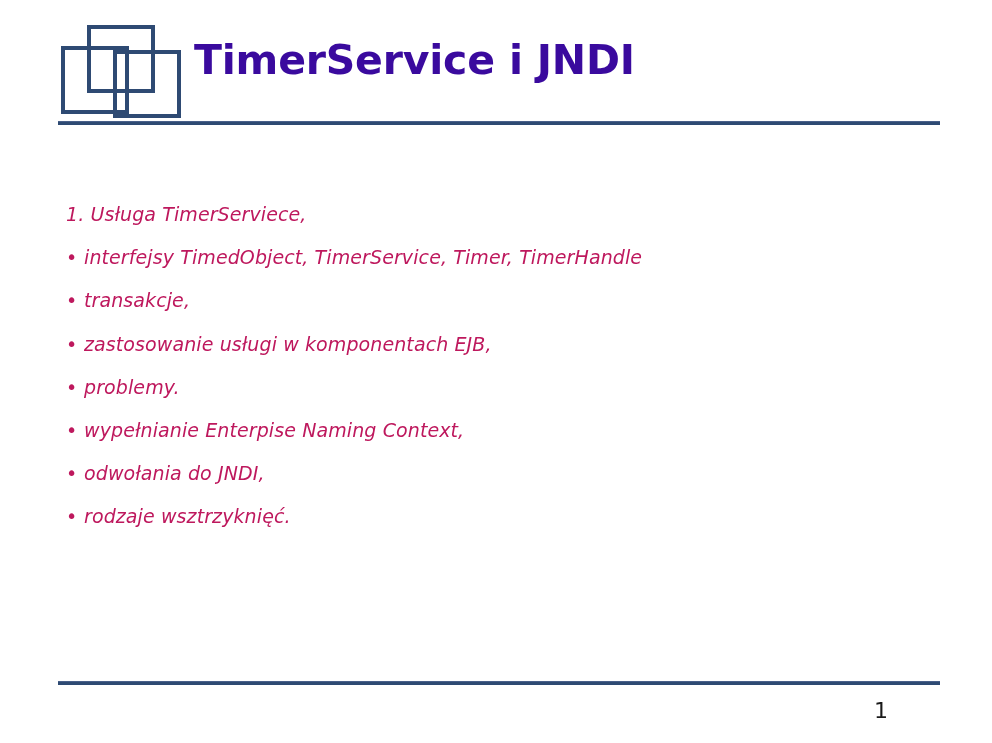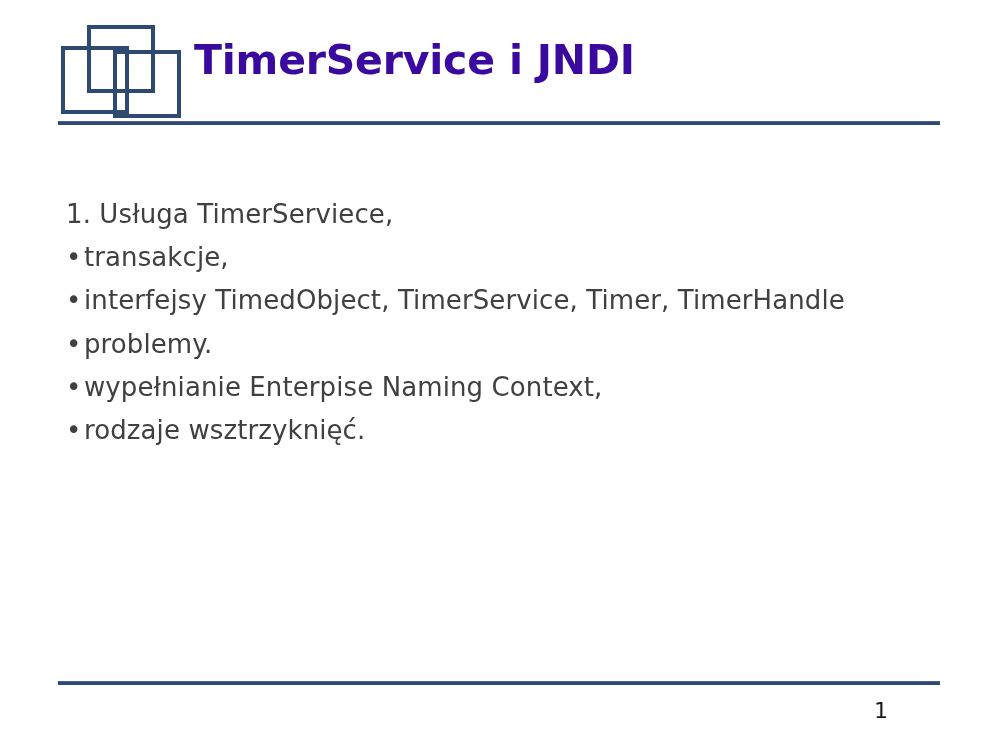--- a/index.html
+++ b/index.html
@@ -72,27 +72,28 @@
     position: absolute;
     left: 66px;
     top: 193px;
     width: 860px;
     margin: 0;
     padding: 0;
     list-style: none;
   }
   .body-line {
     font-family: "DejaVu Sans", sans-serif;
-    font-size: 26px;
+    font-size: 19px;
     font-weight: 400;
-    color: #404040;
+    color: #be185d;
     line-height: 43.2px;
     height: 43.2px;
     white-space: nowrap;
     letter-spacing: 0.1px;
+    font-style: italic;
   }
   .body-line .bullet-mark {
     display: inline-block;
     width: 18px;
   }
   .body-line.no-bullet .bullet-mark {
     width: 0;
   }
 
   
@@ -127,30 +128,36 @@
     <h1 class="slide-title">TimerService i JNDI</h1>
   </div>
 
   <div class="rule rule-top"></div>
 
   <ul class="body-list">
     <li class="body-line no-bullet">
       <span class="bullet-mark"></span><span>1. Usługa TimerServiece,</span>
     </li>
     <li class="body-line">
+      <span class="bullet-mark">•</span><span>interfejsy TimedObject, TimerService, Timer, TimerHandle</span>
+    </li>
+    <li class="body-line">
       <span class="bullet-mark">•</span><span>transakcje,</span>
     </li>
     <li class="body-line">
-      <span class="bullet-mark">•</span><span>interfejsy TimedObject, TimerService, Timer, TimerHandle</span>
+      <span class="bullet-mark">•</span><span>zastosowanie usługi w komponentach EJB,</span>
     </li>
     <li class="body-line">
       <span class="bullet-mark">•</span><span>problemy.</span>
     </li>
     <li class="body-line">
       <span class="bullet-mark">•</span><span>wypełnianie Enterpise Naming Context,</span>
+    </li>
+    <li class="body-line">
+      <span class="bullet-mark">•</span><span>odwołania do JNDI,</span>
     </li>
     <li class="body-line">
       <span class="bullet-mark">•</span><span>rodzaje wsztrzyknięć.</span>
     </li>
   </ul>
 
   <div class="rule rule-bottom"></div>
 
   <div class="page-number">1</div>
 

